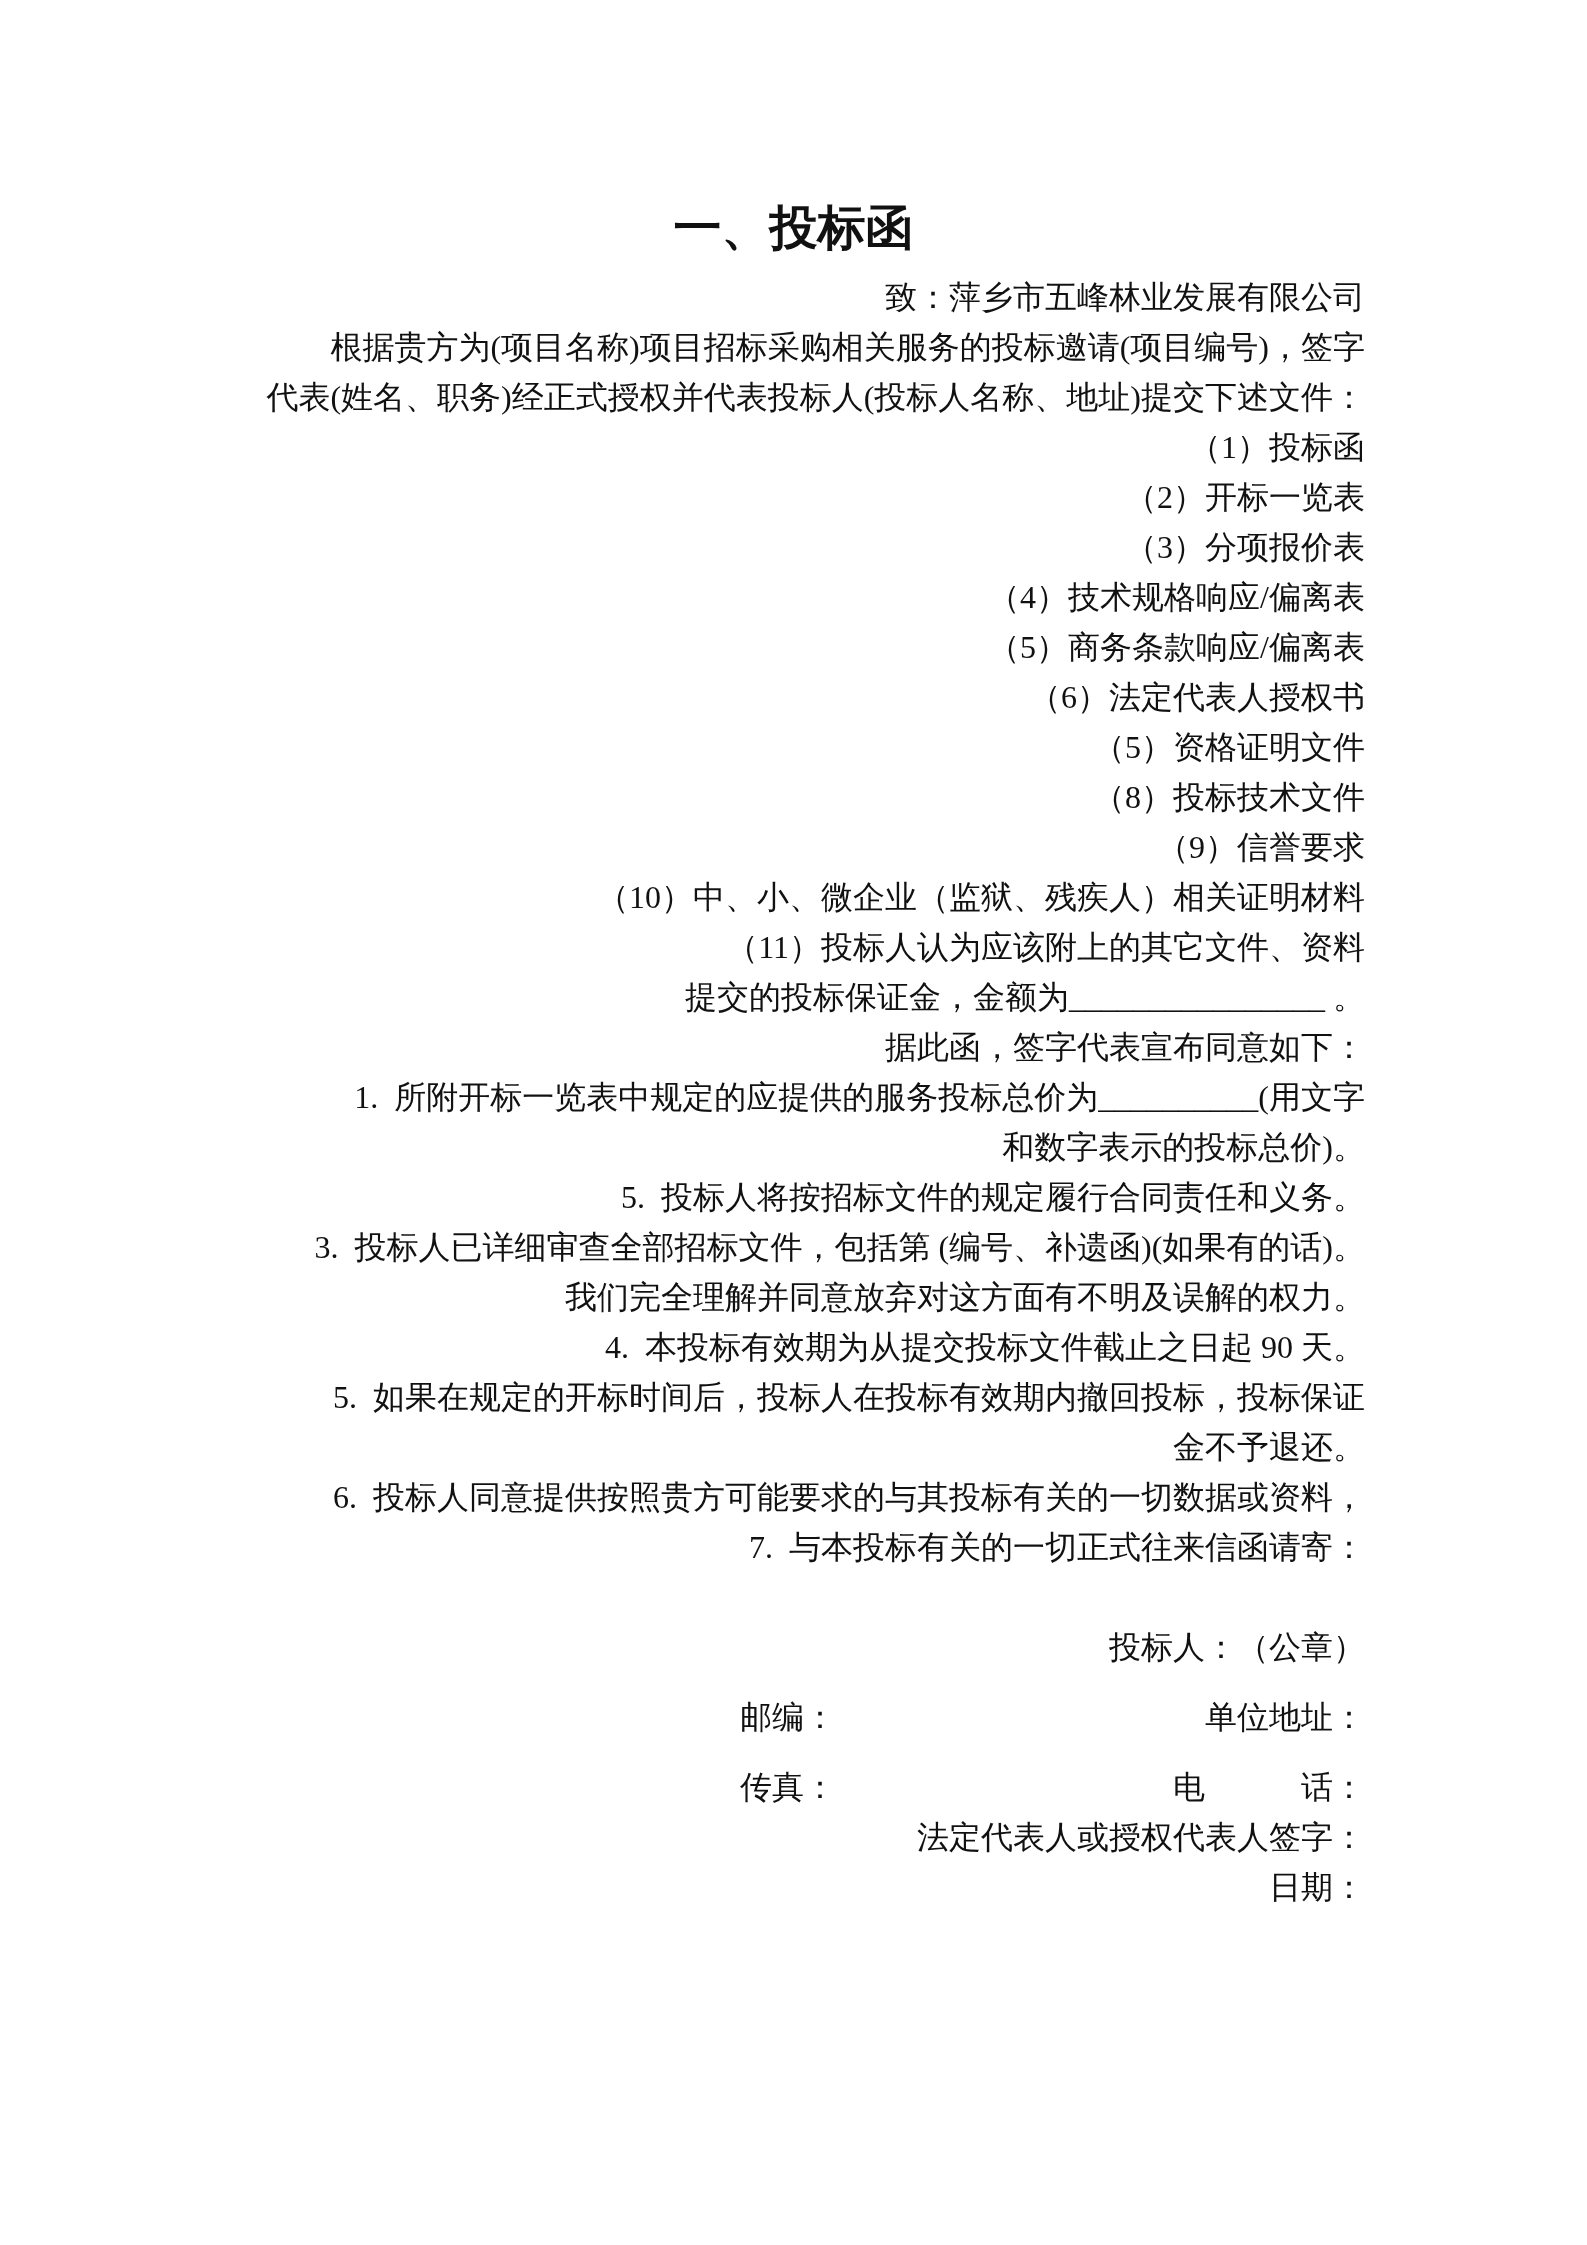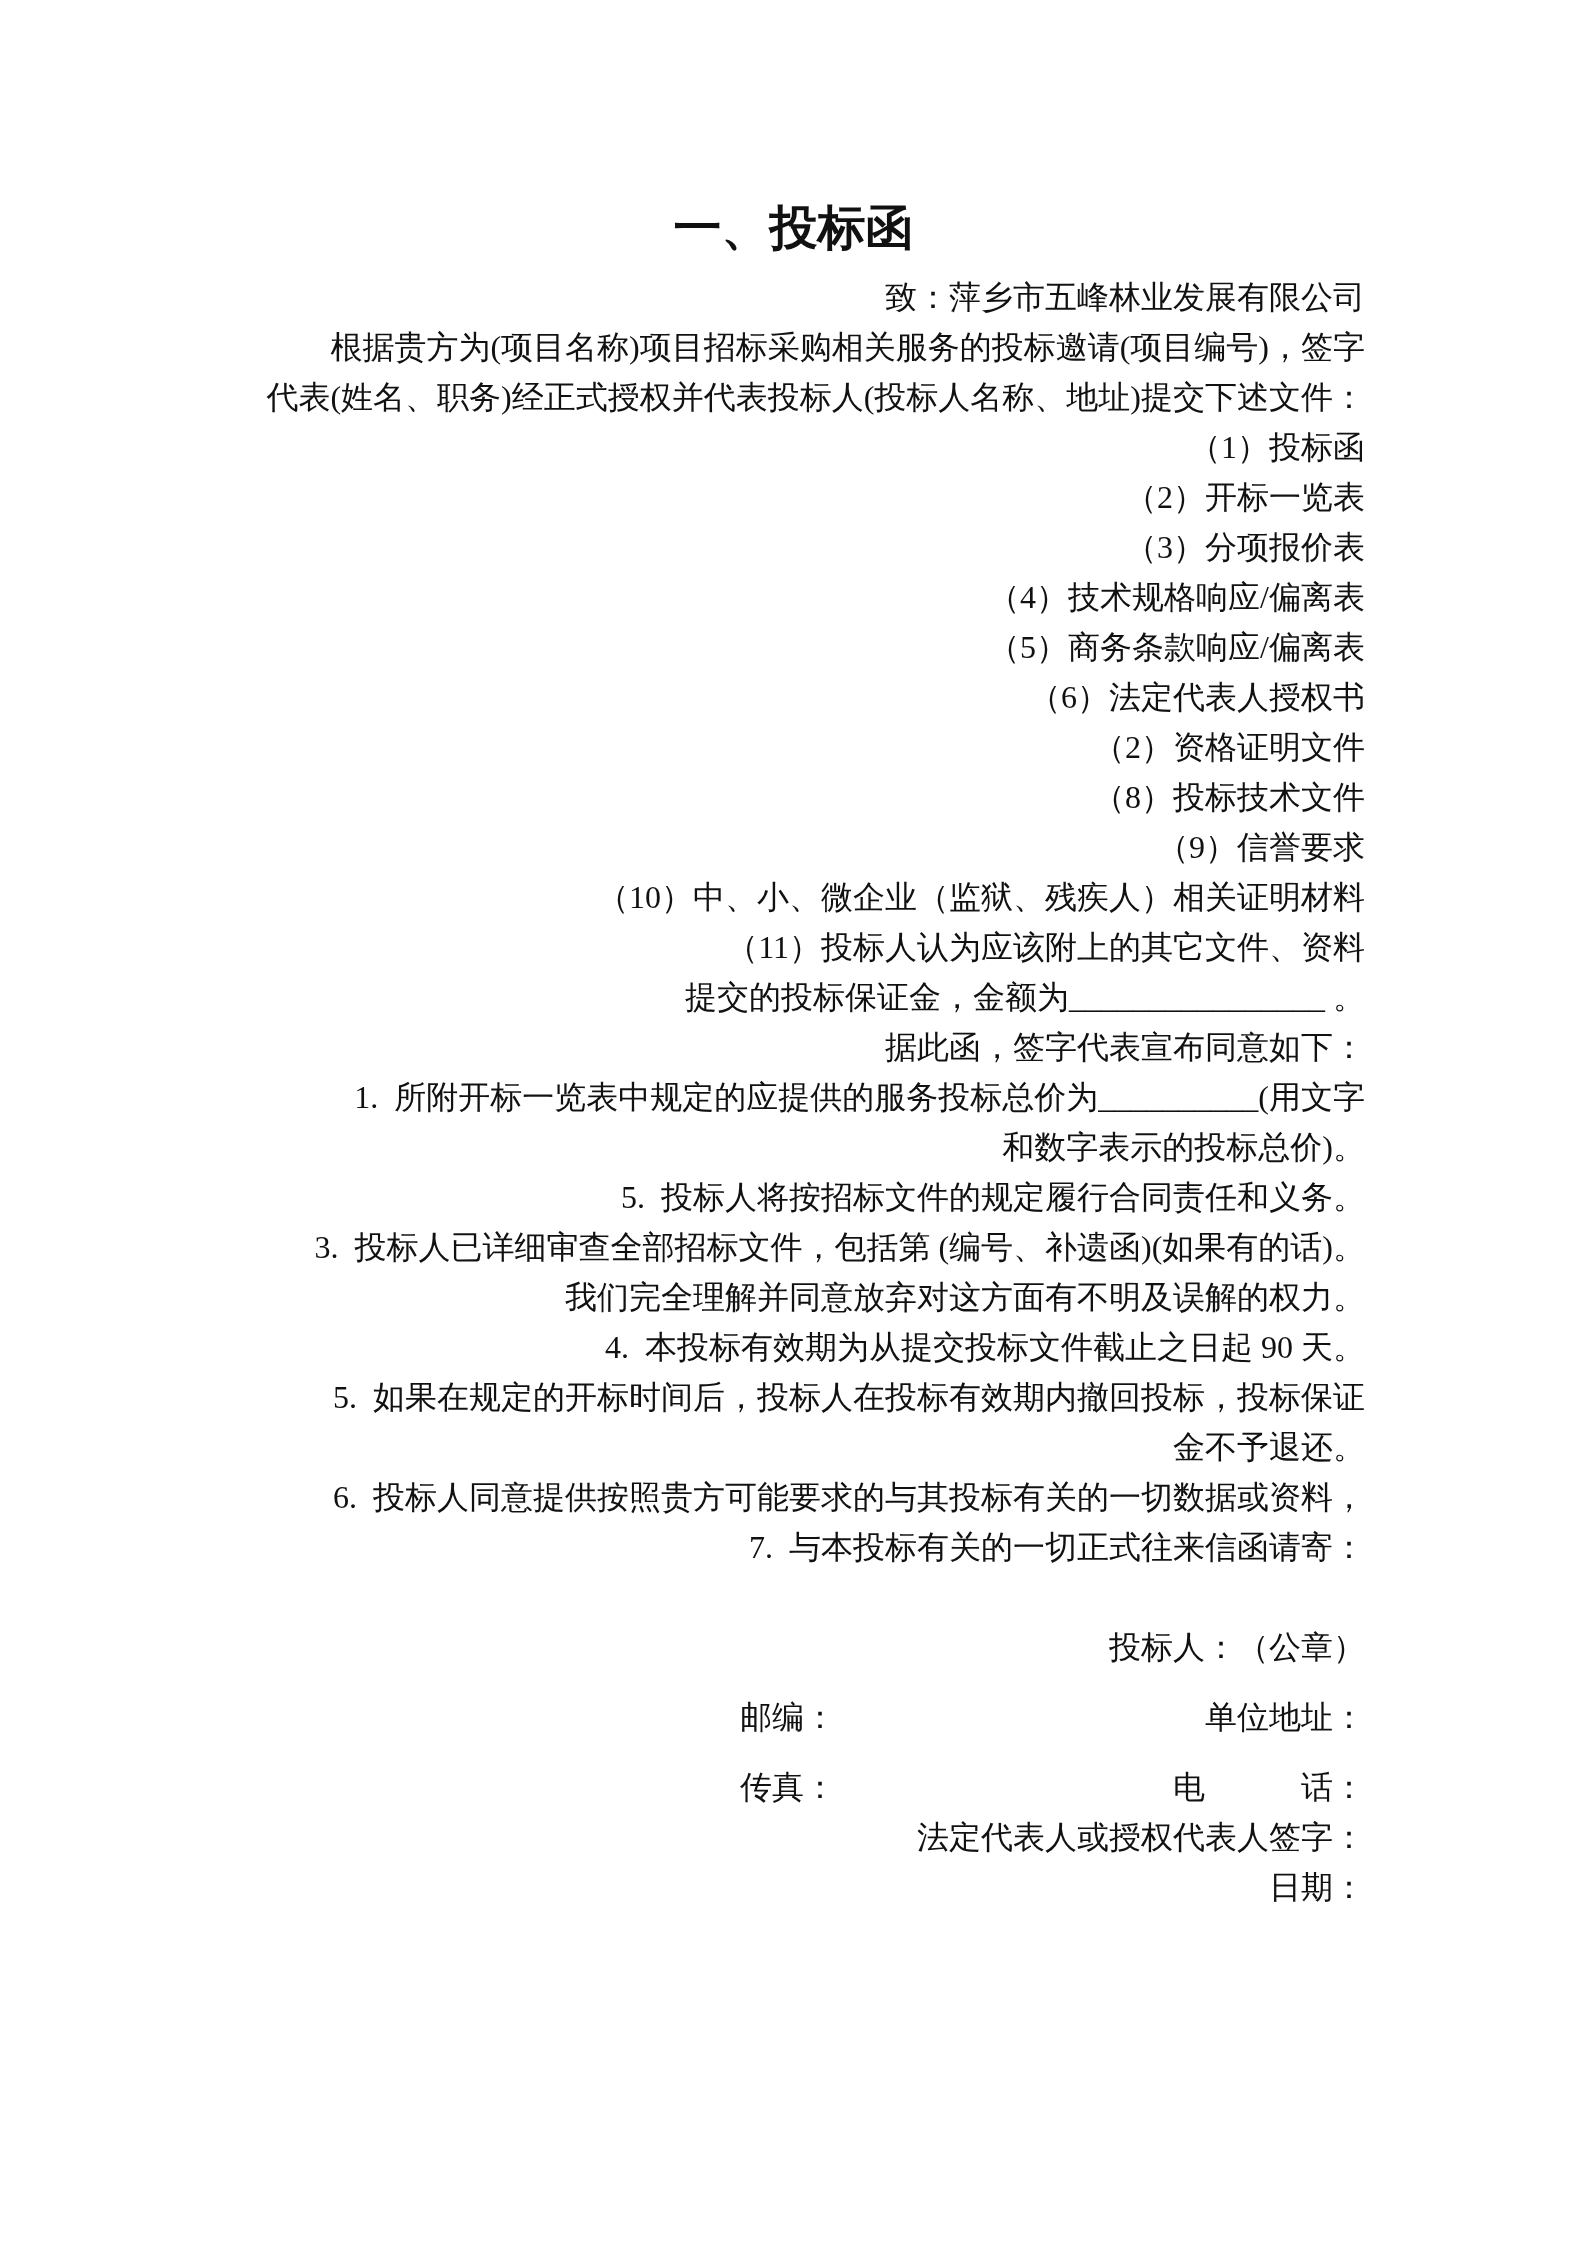--- a/index.html
+++ b/index.html
@@ -72,21 +72,21 @@
   <div class="body-text">
       <div class="line">致：萍乡市五峰林业发展有限公司</div>
       <div class="line indent">根据贵方为(项目名称)项目招标采购相关服务的投标邀请(项目编号)，签字</div>
       <div class="line">代表(姓名、职务)经正式授权并代表投标人(投标人名称、地址)提交下述文件：</div>
       <div class="line indent">（1）投标函</div>
       <div class="line indent">（2）开标一览表</div>
       <div class="line indent">（3）分项报价表</div>
       <div class="line indent">（4）技术规格响应/偏离表</div>
       <div class="line indent">（5）商务条款响应/偏离表</div>
       <div class="line indent">（6）法定代表人授权书</div>
-      <div class="line indent">（2）资格证明文件</div>
+      <div class="line indent">（5）资格证明文件</div>
       <div class="line indent">（8）投标技术文件</div>
       <div class="line indent">（9）信誉要求</div>
       <div class="line indent">（10）中、小、微企业（监狱、残疾人）相关证明材料</div>
       <div class="line indent">（11）投标人认为应该附上的其它文件、资料</div>
       <div class="line indent">提交的投标保证金，金额为________________ 。</div>
       <div class="line indent">据此函，签字代表宣布同意如下：</div>
       <div class="line indent">1.  所附开标一览表中规定的应提供的服务投标总价为__________(用文字</div>
       <div class="line">和数字表示的投标总价)。</div>
       <div class="line indent">5.  投标人将按招标文件的规定履行合同责任和义务。</div>
       <div class="line indent">3.  投标人已详细审查全部招标文件，包括第 (编号、补遗函)(如果有的话)。</div>

